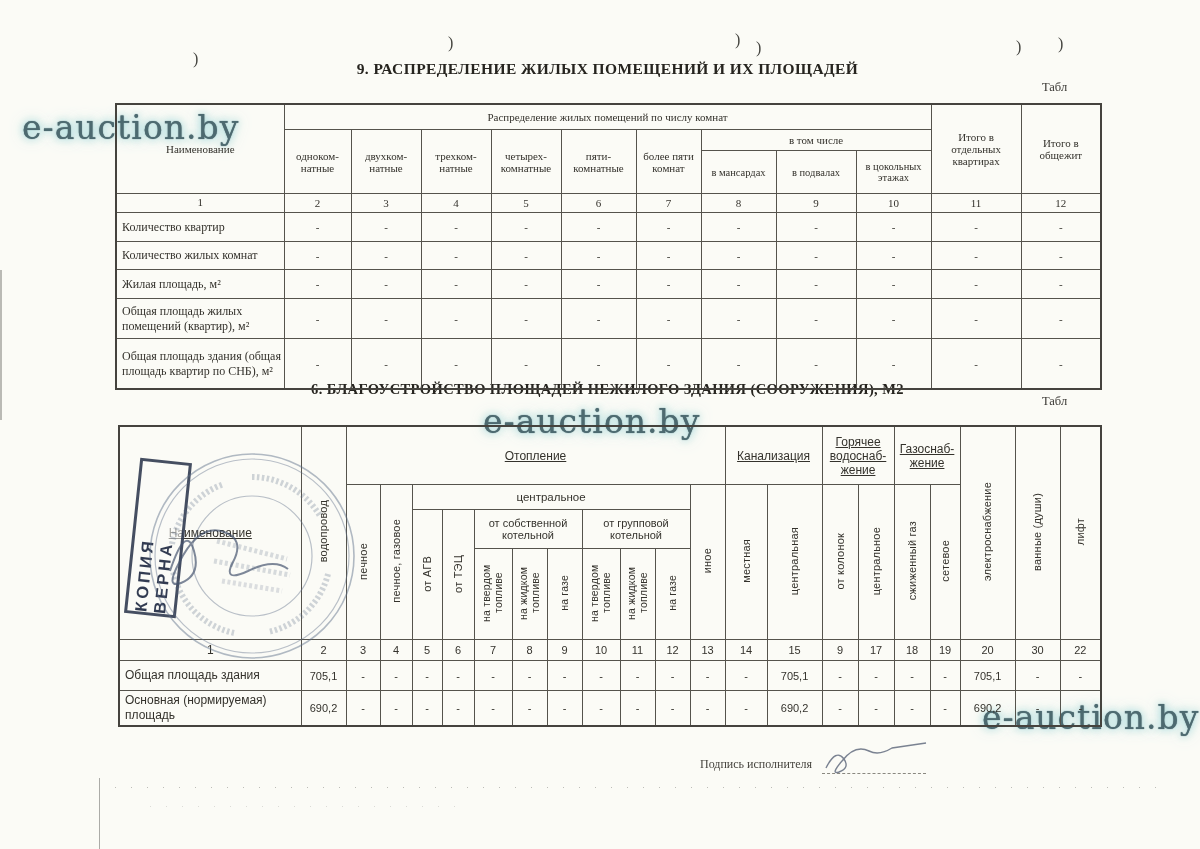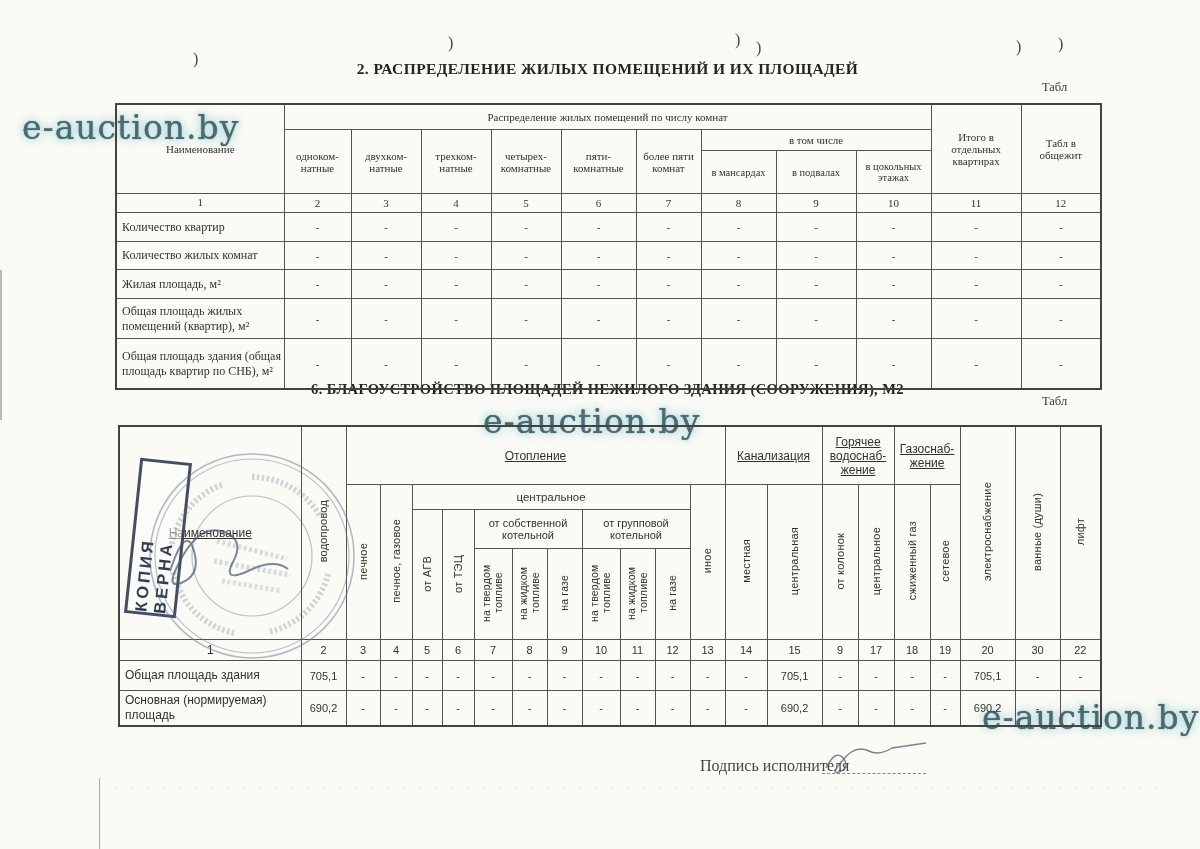--- a/index.html
+++ b/index.html
@@ -58,21 +58,21 @@
 
   
   #copy-stamp{position:absolute;left:80px;top:512px;width:150px;height:46px;
       border:3px solid rgba(28,39,64,.82);background:rgba(252,252,248,.55);
       transform:rotate(-84deg);display:flex;align-items:center;justify-content:center;
       font-family:"Liberation Sans",sans-serif;font-weight:bold;font-size:16.5px;
       letter-spacing:3px;color:rgba(22,32,58,.88);}
   #round-stamp{position:absolute;left:142px;top:446px;filter:blur(.5px) opacity(.92);}
 
   
-  #sig-label{position:absolute;left:700px;top:757px;font-size:16px;color:#46443e;}
+  #sig-label{position:absolute;left:700px;top:757px;font-size:12px;color:#46443e;}
   #sig-line{position:absolute;left:822px;top:773px;width:104px;border-top:1px dashed #8a8880;}
   #sig-svg{position:absolute;left:818px;top:736px;}
 
   .paren{position:absolute;font-size:16px;color:#454540;}
   .edge-v{position:absolute;background:#6a6a66;}
   .noise{position:absolute;height:1px;
          background:repeating-linear-gradient(90deg,rgba(95,95,90,.4) 0 1px,transparent 1px 16px);}
 </style>
 </head>
 <body>
@@ -85,21 +85,21 @@
 <span class="paren" style="left:1058px;top:35px;">)</span>
 <div class="edge-v" style="left:0;top:270px;width:2px;height:150px;opacity:.45;"></div>
 <div class="edge-v" style="left:99px;top:778px;width:1px;height:71px;opacity:.55;"></div>
 <div class="noise" style="left:115px;top:787px;width:1045px;"></div>
 <div class="noise" style="left:150px;top:806px;width:320px;opacity:.5;"></div>
 
 <div class="wm" style="left:22px;top:108px;">e-auction.by</div>
 <div class="wm" style="left:483px;top:402px;">e-auction.by</div>
 <div class="wm" style="left:982px;top:698px;">e-auction.by</div>
 
-<div class="title" id="title5">2. РАСПРЕДЕЛЕНИЕ ЖИЛЫХ ПОМЕЩЕНИЙ И ИХ ПЛОЩАДЕЙ</div>
+<div class="title" id="title5">9. РАСПРЕДЕЛЕНИЕ ЖИЛЫХ ПОМЕЩЕНИЙ И ИХ ПЛОЩАДЕЙ</div>
 <div class="tabl" style="left:1042px;top:80px;">Табл</div>
 <div class="title" id="title6">6. БЛАГОУСТРОЙСТВО ПЛОЩАДЕЙ НЕЖИЛОГО ЗДАНИЯ (СООРУЖЕНИЯ), М2</div>
 <div class="tabl" style="left:1042px;top:394px;">Табл</div>
 
 <table class="t" id="table1">
   <colgroup>
     <col style="width:168px">
       <col style="width:67px">
       <col style="width:70px">
       <col style="width:70px">
@@ -110,21 +110,21 @@
     <col style="width:80px">
       <col style="width:75px">
       <col style="width:90px">
       <col style="width:80px">
   </colgroup>
   <tbody>
     <tr class="h1">
       <td rowspan="3">Наименование</td>
       <td colspan="9">Распределение жилых помещений по числу комнат</td>
       <td rowspan="3">Итого в отдельных квартирах</td>
-      <td rowspan="3">Табл в общежит</td>
+      <td rowspan="3">Итого в общежит</td>
     </tr>
     <tr class="h2">
       <td rowspan="2">одноком-натные</td>
       <td rowspan="2">двухком-натные</td>
       <td rowspan="2">трехком-натные</td>
       <td rowspan="2">четырех-комнатные</td>
       <td rowspan="2">пяти-комнатные</td>
       <td rowspan="2">более пяти комнат</td>
       <td colspan="3">в том числе</td>
     </tr>

